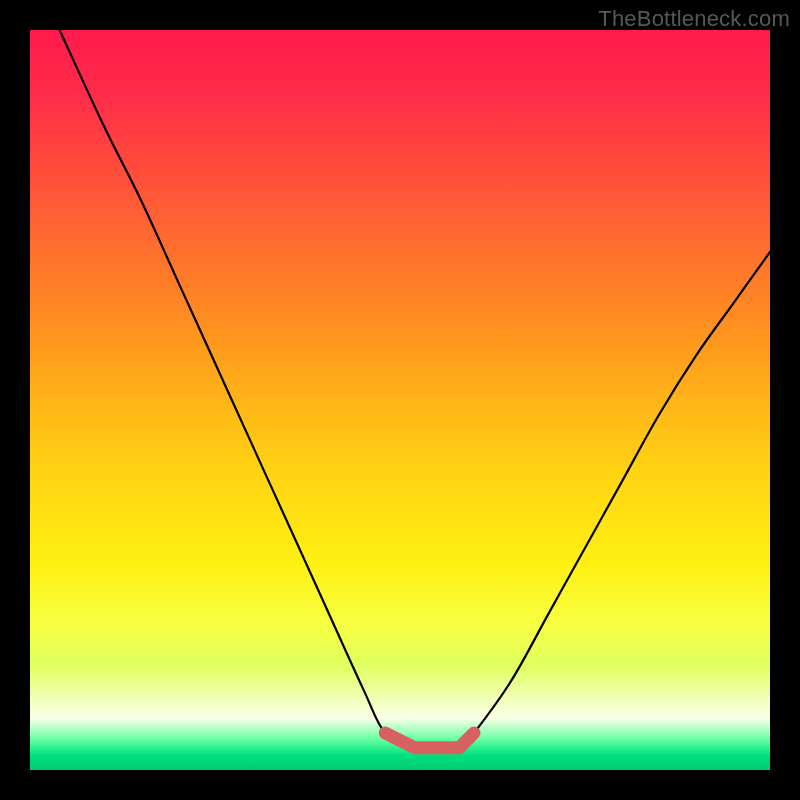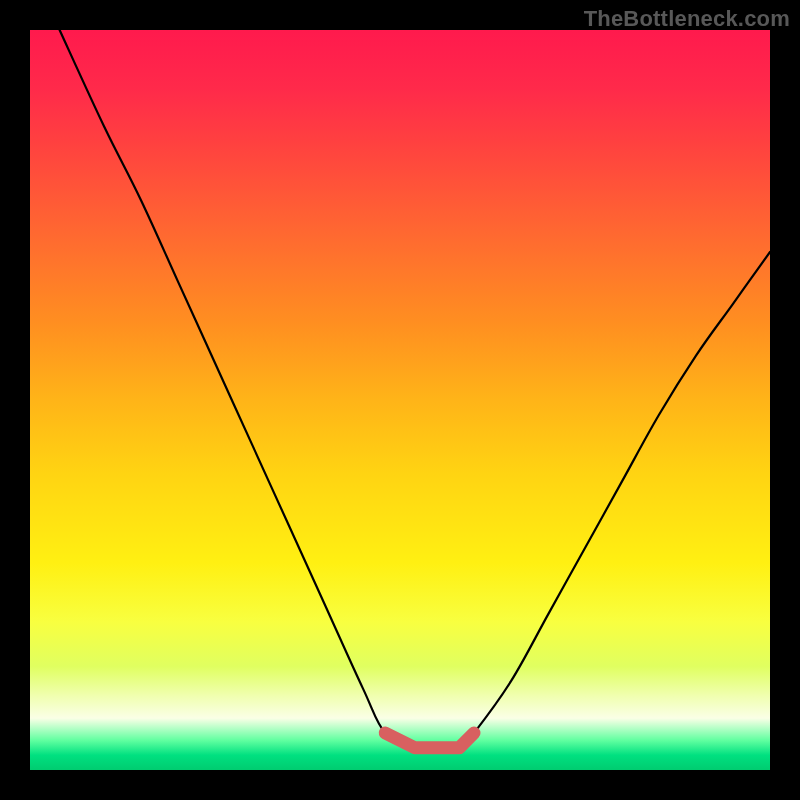--- a/index.html
+++ b/index.html
@@ -39,21 +39,21 @@
       #00e080 98%,
       #00cc70 100%
     );
   }
   .watermark {
     position: absolute;
     top: 6px;
     right: 10px;
     font-family: Arial, Helvetica, sans-serif;
     font-size: 22px;
-    font-weight: 700;
+    font-weight: 400;
     color: #585858;
     letter-spacing: 0.2px;
   }
   svg.curve {
     position: absolute;
     left: 0;
     top: 0;
     width: 740px;
     height: 740px;
     overflow: visible;

